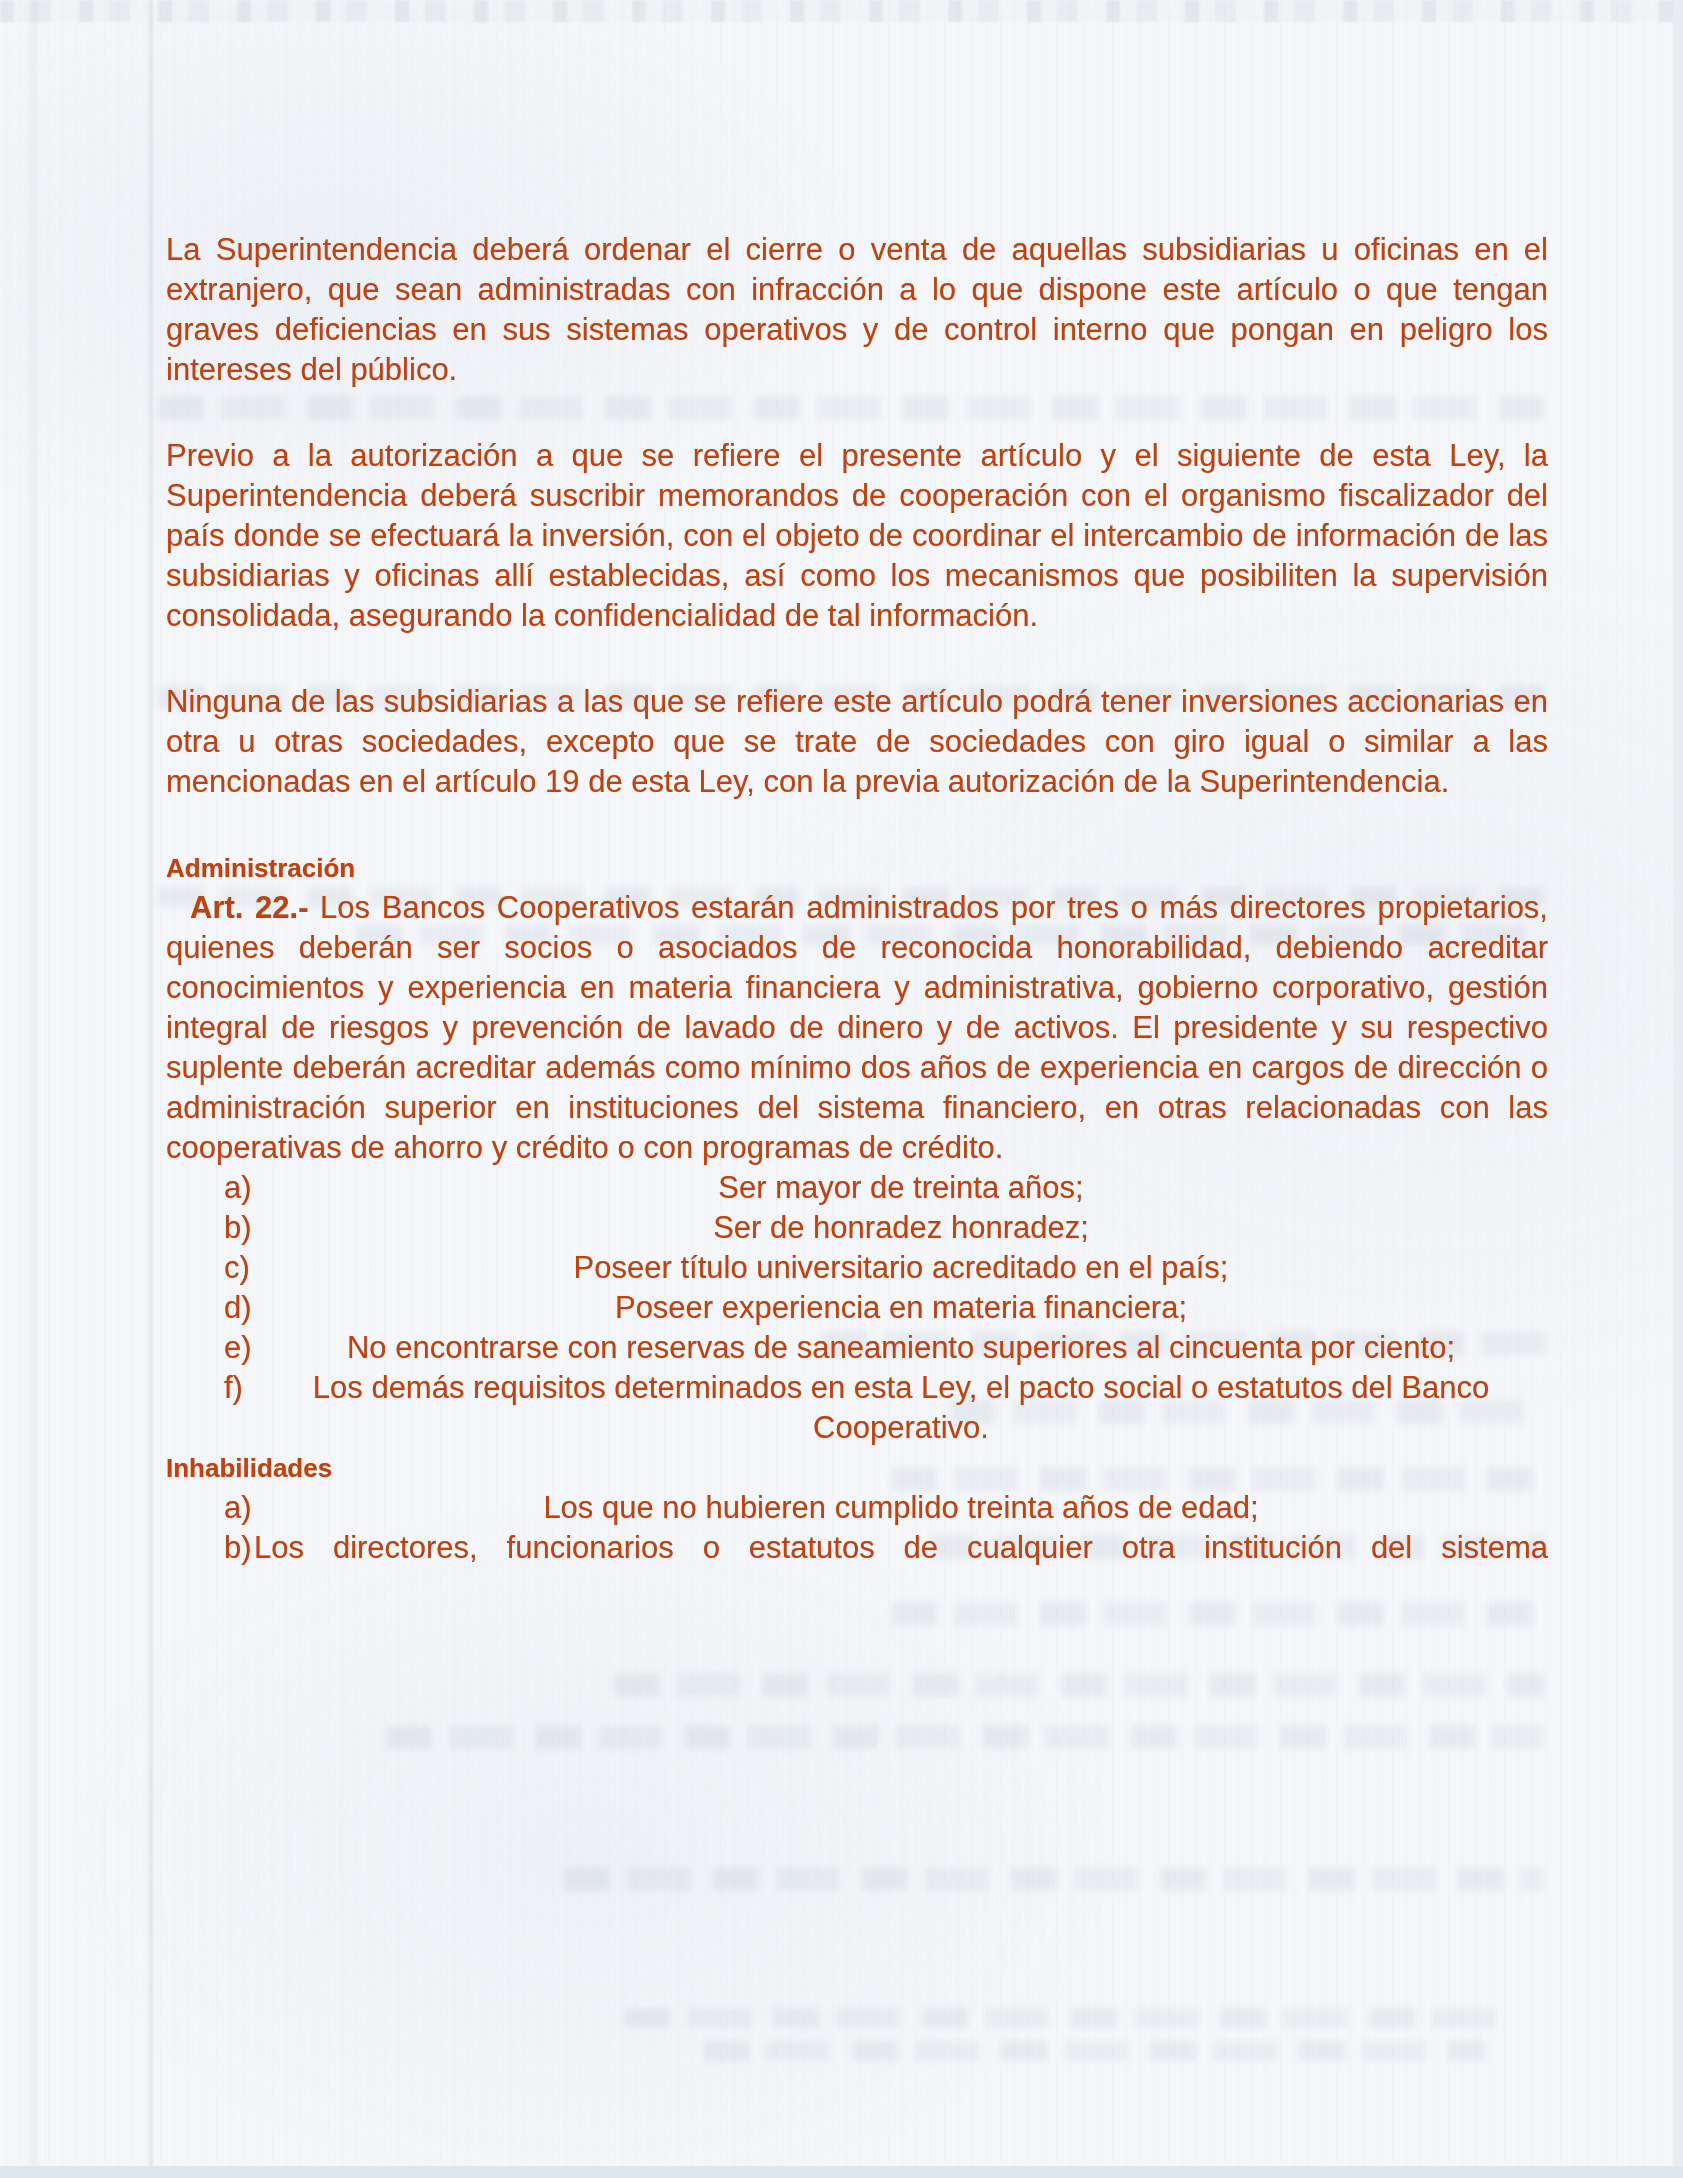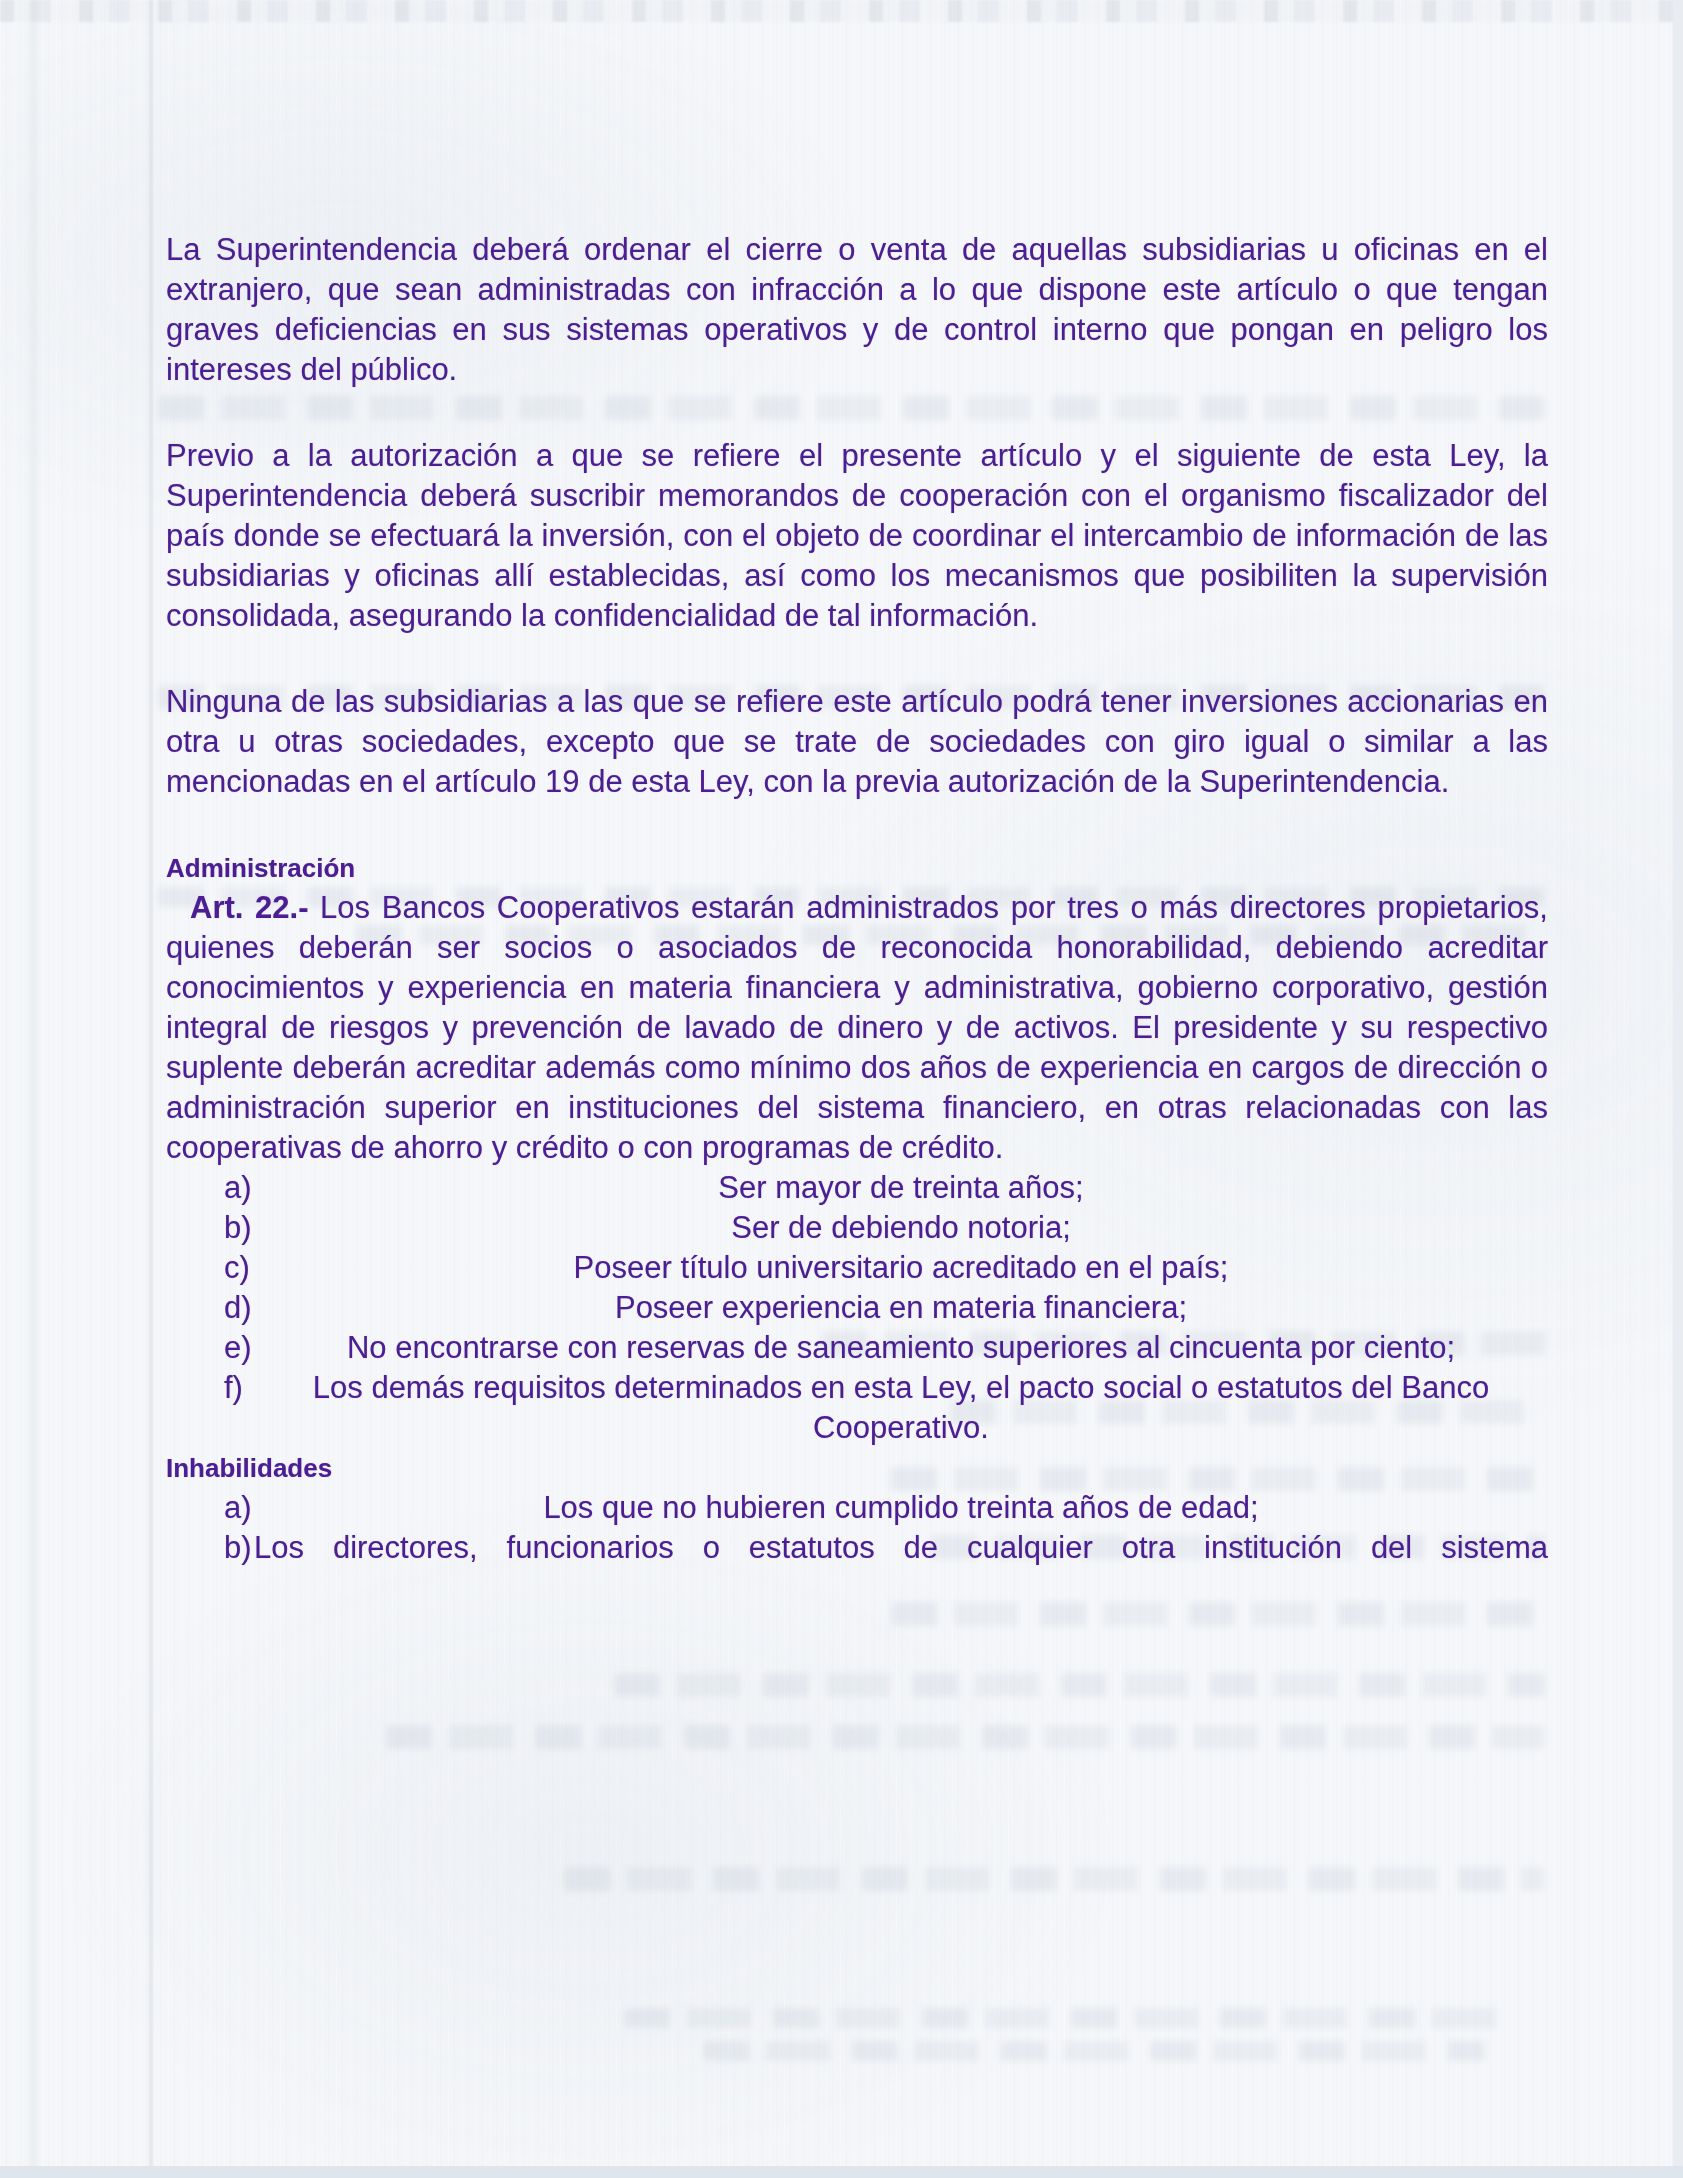--- a/index.html
+++ b/index.html
@@ -2,21 +2,21 @@
 <html><head>
 <meta charset="utf-8">
 <style>
   html,body{margin:0;padding:0;background:#e9edf2;}
   .page{
     position:relative;
     width:1683px;height:2178px;
     background:#f4f6f9;
     overflow:hidden;
     font-family:"Liberation Sans","DejaVu Sans",sans-serif;
-    color:#4c1d95;
+    color:#c2410c;
   }
   
   .scan-texture{
     position:absolute;inset:0;pointer-events:none;
     background:
       radial-gradient(891px 495px at 20% 12%, rgba(205,213,224,.25), transparent 60%),
       radial-gradient(1089px 693px at 85% 45%, rgba(210,218,228,.20), transparent 65%),
       radial-gradient(891px 594px at 35% 85%, rgba(205,213,224,.22), transparent 60%),
       repeating-linear-gradient(90deg, rgba(255,255,255,.35) 0 1px, transparent 1px 6px, rgba(176,186,200,.06) 6px 7px, transparent 7px 14px);
     opacity:.8;
@@ -93,21 +93,21 @@
     </section>
 
     <section>
       <div class="list after-gap">
         <div class="li">
           <span class="marker">a)</span>
           <span class="li-text">Ser mayor de treinta años;</span>
         </div>
         <div class="li">
           <span class="marker">b)</span>
-          <span class="li-text">Ser de debiendo notoria;</span>
+          <span class="li-text">Ser de honradez honradez;</span>
         </div>
         <div class="li">
           <span class="marker">c)</span>
           <span class="li-text">Poseer título universitario acreditado en el país;</span>
         </div>
         <div class="li">
           <span class="marker">d)</span>
           <span class="li-text">Poseer experiencia en materia financiera;</span>
         </div>
         <div class="li">

